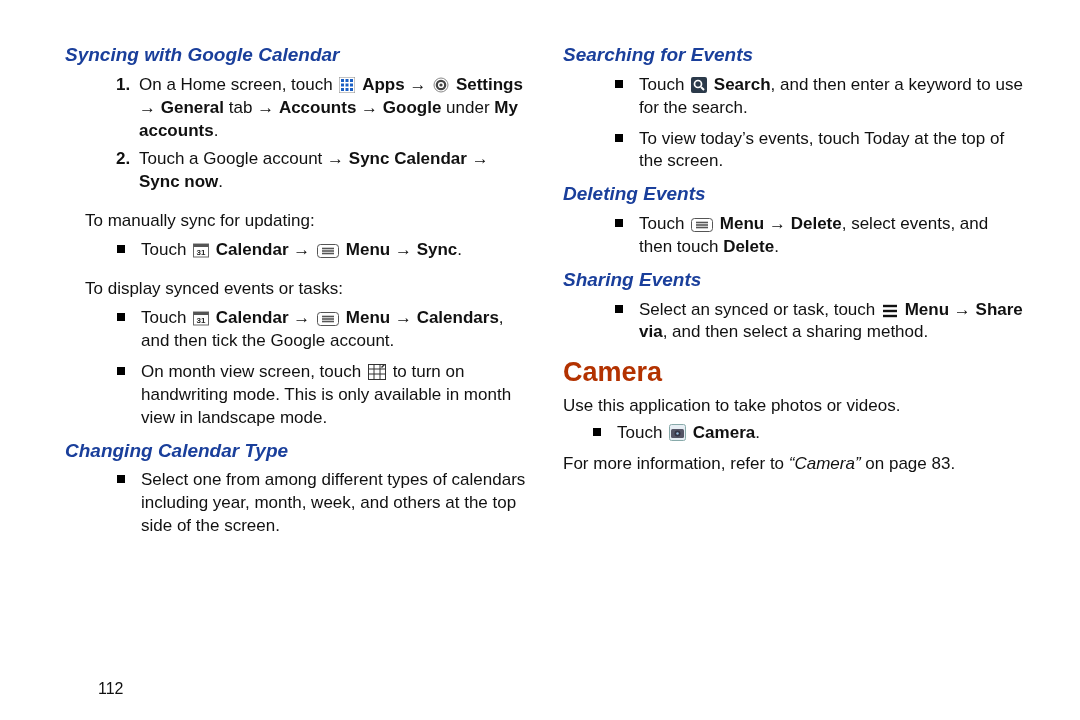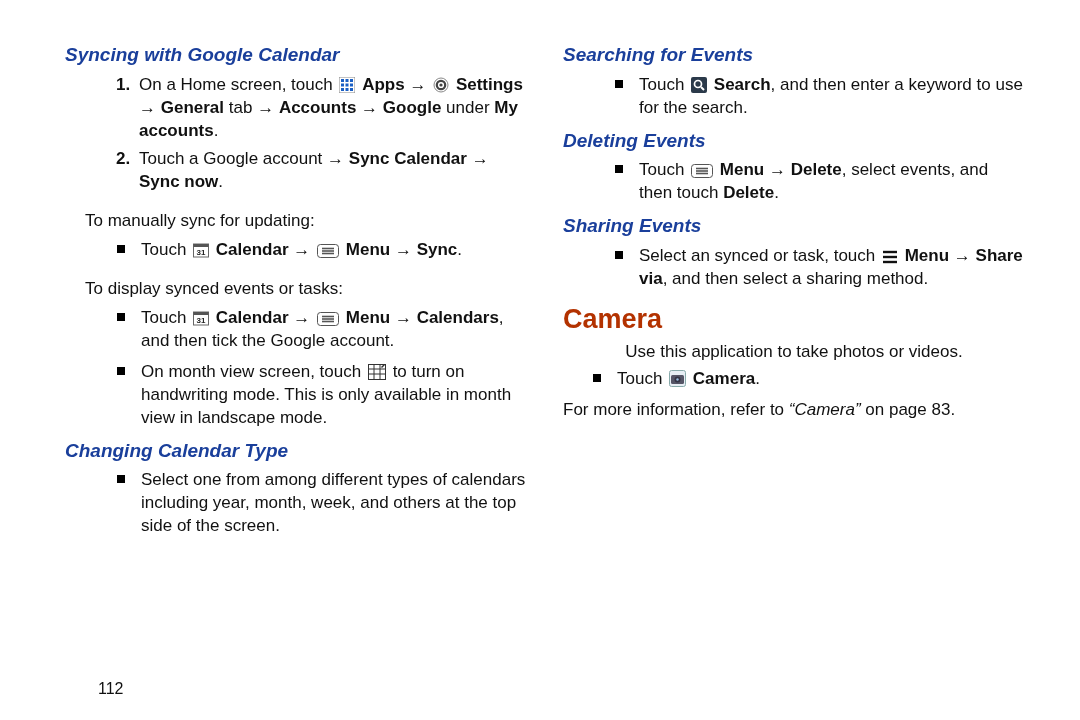--- a/index.html
+++ b/index.html
@@ -227,20 +227,21 @@
         <span>Touch </span>
         <span class="ic">
           <svg width="16" height="16" viewBox="0 0 16 16">
                 <rect x="0" y="0" width="16" height="16" rx="2" fill="#2b3a4a"></rect>
                 <circle cx="7" cy="7" r="3.5" fill="none" stroke="#fff" stroke-width="1.7"></circle>
                 <line x1="10" y1="10" x2="13" y2="13" stroke="#fff" stroke-width="1.9"></line>
               </svg>
         </span>
         <b>Search</b><span>, and then enter a keyword to use for the search.</span>
       </li>
+      <li>To view today’s events, touch Today at the top of the screen.</li>
     </ul>
 
     <div class="h-blue">Deleting Events</div>
     <ul class="sq">
       <li>
         <span>Touch </span>
         <span class="ic">
           <svg width="22" height="14" viewBox="0 0 22 14">
                 <rect x="0.5" y="0.5" width="21" height="13" rx="3" fill="#fff" stroke="#555"></rect>
                 <line x1="5" y1="4.5" x2="17" y2="4.5" stroke="#555" stroke-width="1.6"></line>
@@ -265,21 +266,21 @@
                 <line x1="1" y1="12" x2="15" y2="12" stroke="#111" stroke-width="2.4"></line>
               </svg>
         </span>
         <b>Menu</b>
         <span class="arrow">→</span>
         <b>Share via</b><span>, and then select a sharing method.</span>
       </li>
     </ul>
 
     <div class="h-section">Camera</div>
-    <div style="margin:0 0 4px 0;text-align:center;">Use this application to take photos or videos.</div>
+    <div style="margin:0 0 4px 0;">Use this application to take photos or videos.</div>
     <ul class="sq" style="padding-left:30px;">
       <li>
         <span>Touch </span>
         <span class="ic">
           <svg width="17" height="17" viewBox="0 0 17 17">
                 <rect x="0.5" y="0.5" width="16" height="16" rx="2" fill="#e7eef4" stroke="#8aa"></rect>
                 <rect x="2" y="5" width="13" height="9" rx="1.5" fill="#556"></rect>
                 <circle cx="8.5" cy="9.5" r="3" fill="#334"></circle>
                 <circle cx="8.5" cy="9.5" r="1.2" fill="#9bd"></circle>
               </svg>

